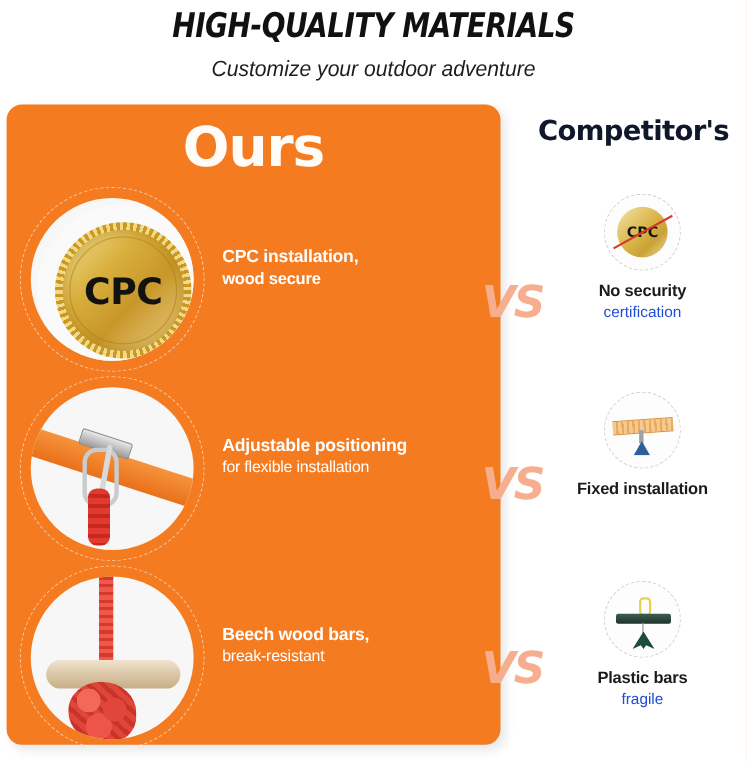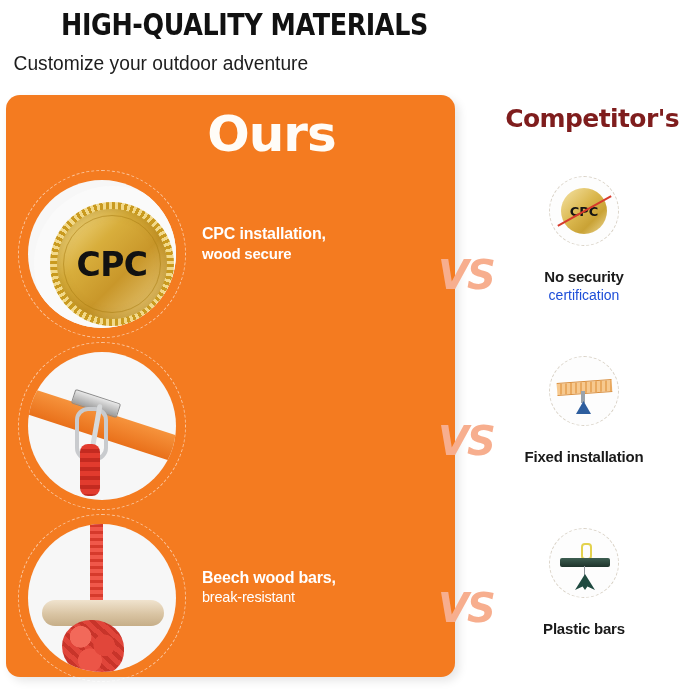--- a/index.html
+++ b/index.html
@@ -13,21 +13,22 @@
     font-family: "Liberation Sans", sans-serif;
     overflow: hidden;
     position: relative;
   }
 
   
   .header {
     position: absolute;
     top: 0; left: 0;
     width: 679px;
-    text-align: left;
+    text-align: center;
+    font-style: italic;
   }
   .main-title {
     margin: 0;
     padding-top: 6px;
     font-family: "DejaVu Sans", sans-serif;
     font-size: 31px;
     font-weight: bold;
     letter-spacing: -0.5px;
     color: #111111;
     transform: scaleX(0.82);
@@ -61,21 +62,20 @@
     top: 14px;
     left: 0;
     width: 449px;
     text-align: center;
     color: #FFFCF7;
     font-family: "DejaVu Sans", sans-serif;
     font-size: 50px;
     font-weight: bold;
     letter-spacing: -1px;
     line-height: 1;
-    padding-left: 41px;
   }
 
   .ours-row {
     position: absolute;
     left: 0;
     width: 449px;
     height: 172px;
   }
   .ours-row.r1 { top: 73px; }
   .ours-row.r2 { top: 245px; }
@@ -256,25 +256,25 @@
   .vs.v1 { left: 438px; top: 219px; }
   .vs.v2 { left: 438px; top: 385px; }
   .vs.v3 { left: 438px; top: 552px; }
 
   
   .comp-title {
     position: absolute;
     left: 489px;
     top: 104px;
     width: 190px;
-    text-align: right;
+    text-align: left;
     font-family: "DejaVu Sans", sans-serif;
     font-size: 25px;
     font-weight: bold;
-    color: #7f1d1d;
+    color: #0f172a;
     letter-spacing: -0.6px;
     white-space: nowrap;
   }
   .comp-row {
     position: absolute;
     left: 489px;
     width: 190px;
     text-align: center;
   }
   .comp-row.c1 { top: 176px; }
@@ -285,21 +285,21 @@
     position: relative;
     margin: 0 auto;
     width: 70px;
     height: 70px;
     border-radius: 50%;
     border: 1px dashed #D9D2C6;
     box-sizing: border-box;
     background: #FDFDFD;
   }
   .comp-label {
-    margin-top: 22px;
+    margin-top: 10px;
     font-size: 15px;
     font-weight: bold;
     color: #1A1A1A;
     letter-spacing: -0.2px;
   }
   .comp-sub {
     margin-top: 2px;
     font-size: 14px;
     font-weight: normal;
     color: #1d4ed8;
@@ -414,20 +414,24 @@
     <div class="disc-wrap">
       <div class="disc-ring"></div>
       <div class="disc">
         <div class="strap"></div>
         <div class="strap-buckle"></div>
         <div class="carabiner"></div>
         <div class="carab-gate"></div>
         <div class="rope-knot"></div>
       </div>
     </div>
+    <div class="ours-text">
+      <div class="l1">Adjustable positioning</div>
+      <div class="l2 light">for flexible installation</div>
+    </div>
   </div>
 
   <div class="ours-row r3">
     <div class="disc-wrap">
       <div class="disc-ring"></div>
       <div class="disc">
         <div class="rope-vert"></div>
         <div class="wood-bar"></div>
         <div class="rope-ball"></div>
       </div>
@@ -466,13 +470,14 @@
 </div>
 
 <div class="comp-row c3">
   <div class="comp-disc">
     <div class="c-ring"></div>
     <div class="c-bar"></div>
     <div class="c-line"></div>
     <div class="c-tri"></div>
   </div>
   <div class="comp-label">Plastic bars</div>
+  <div class="comp-sub">fragile</div>
 </div>
 
 </body></html>

